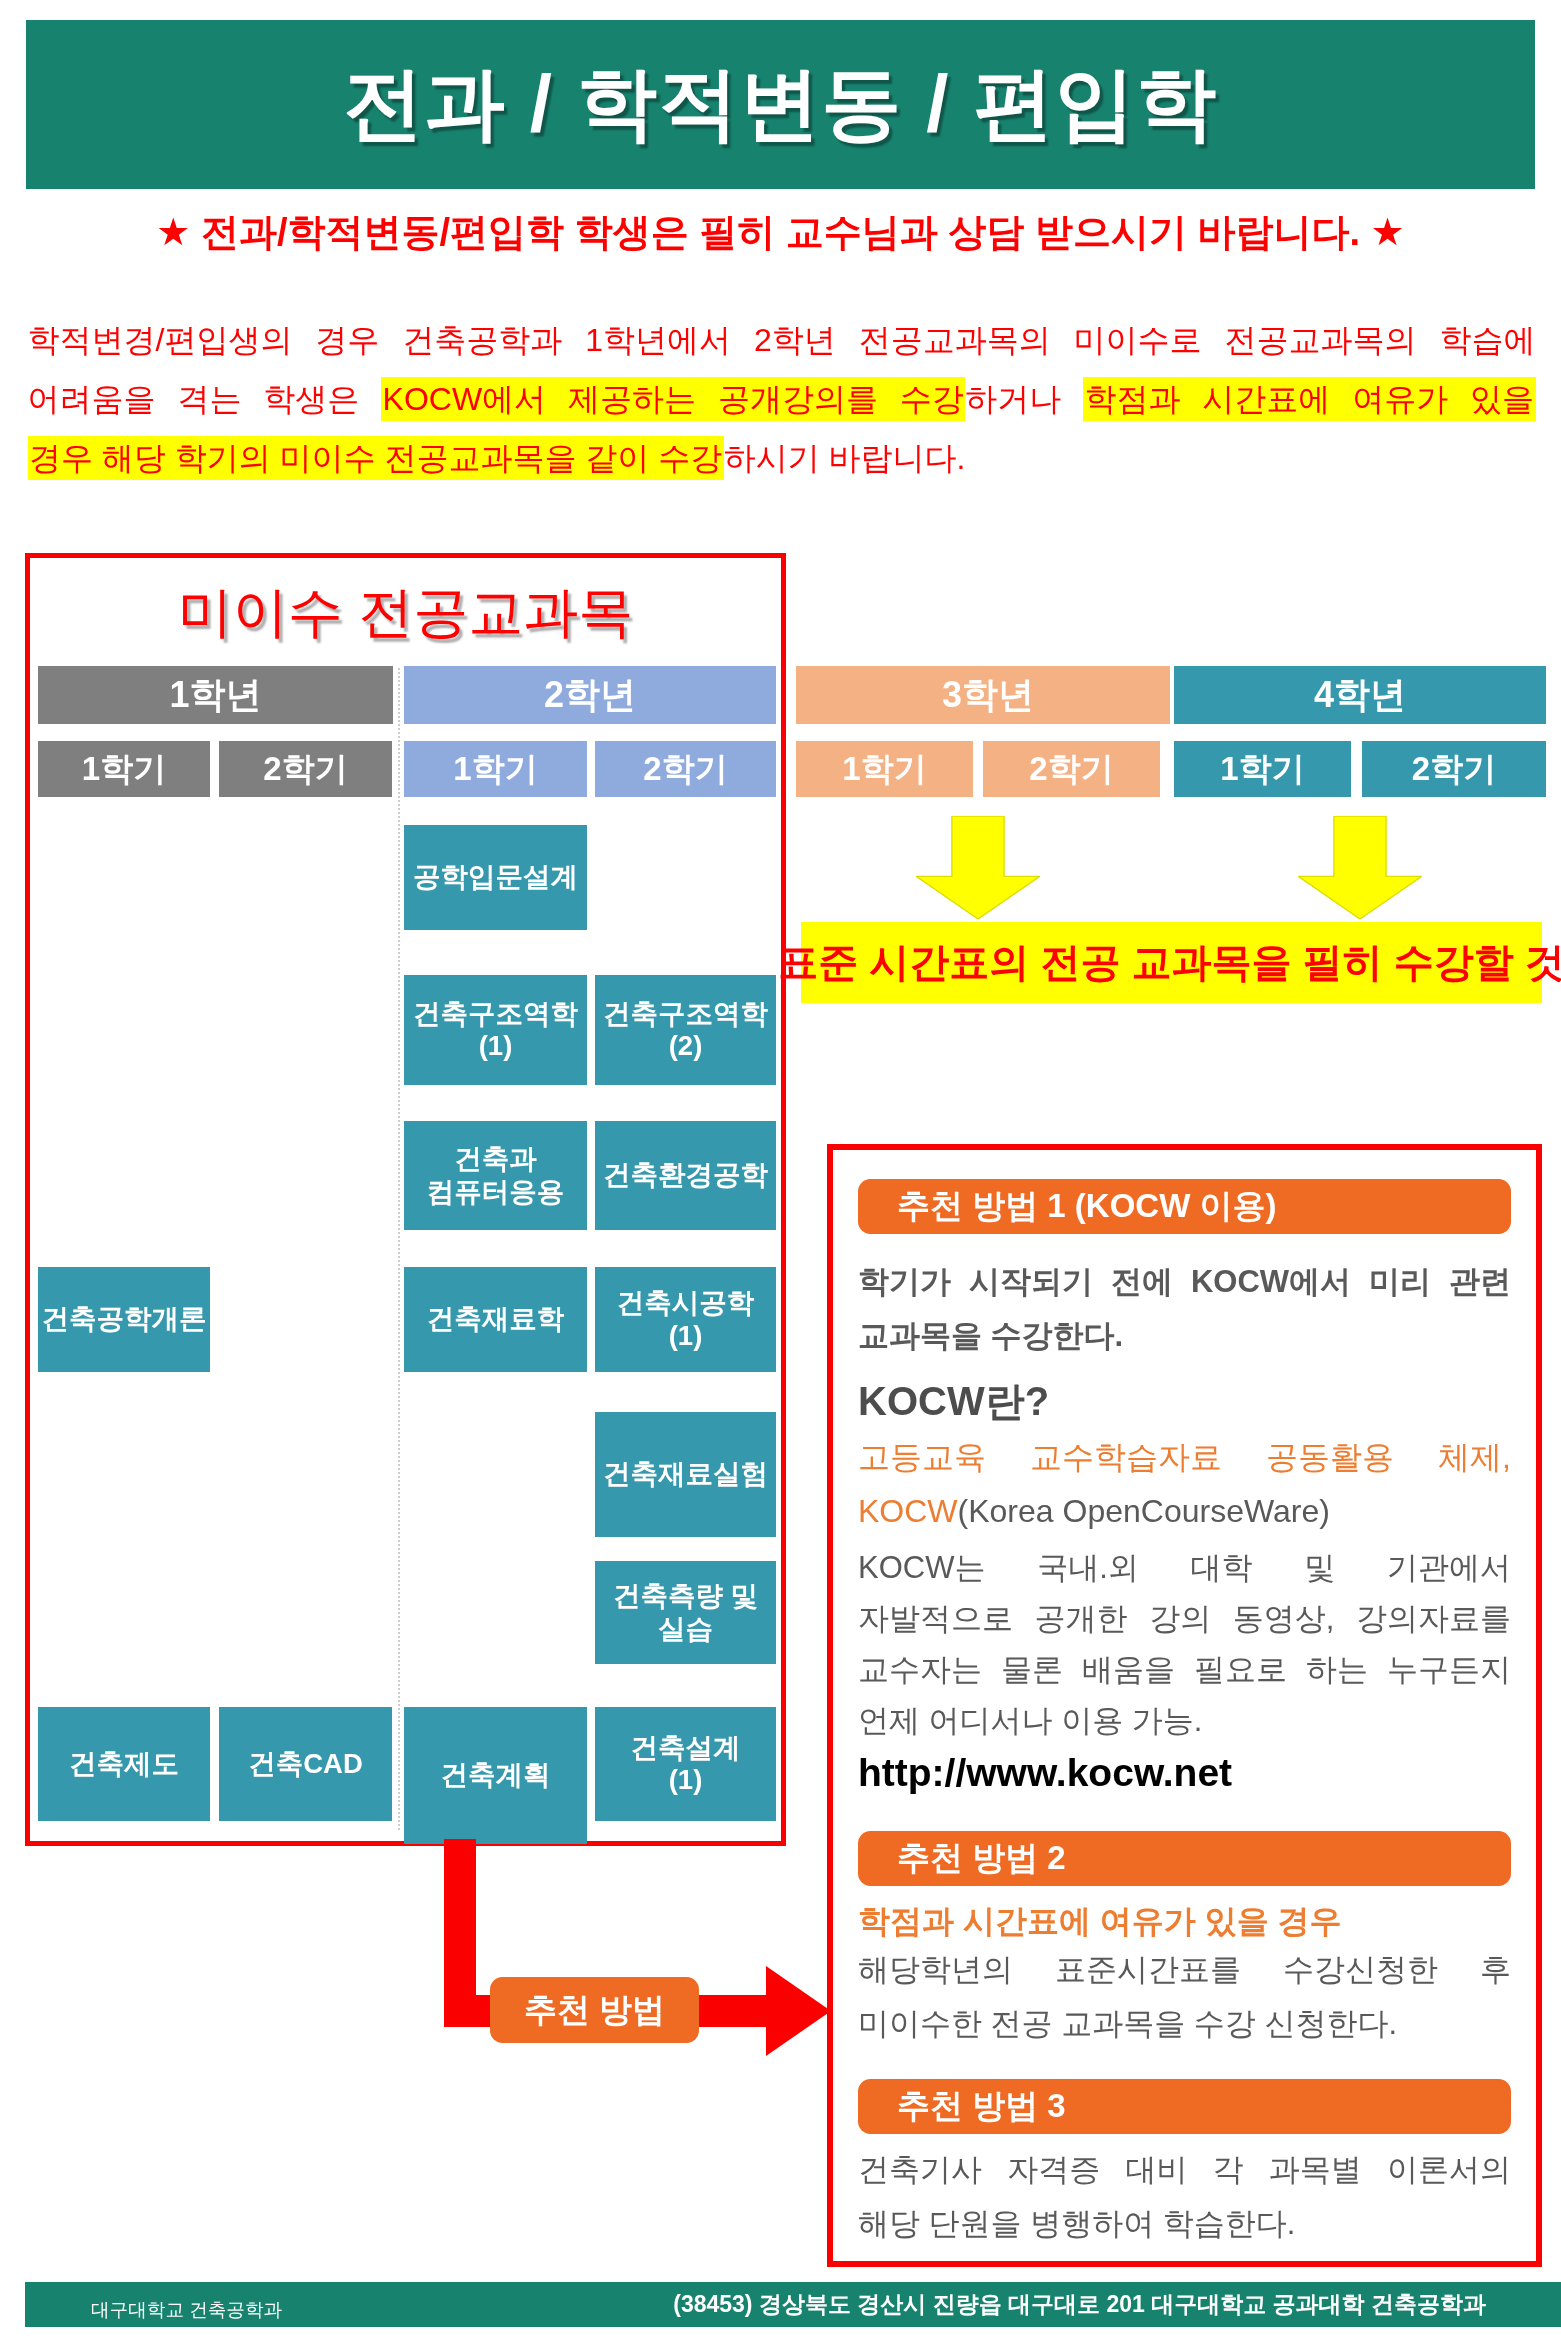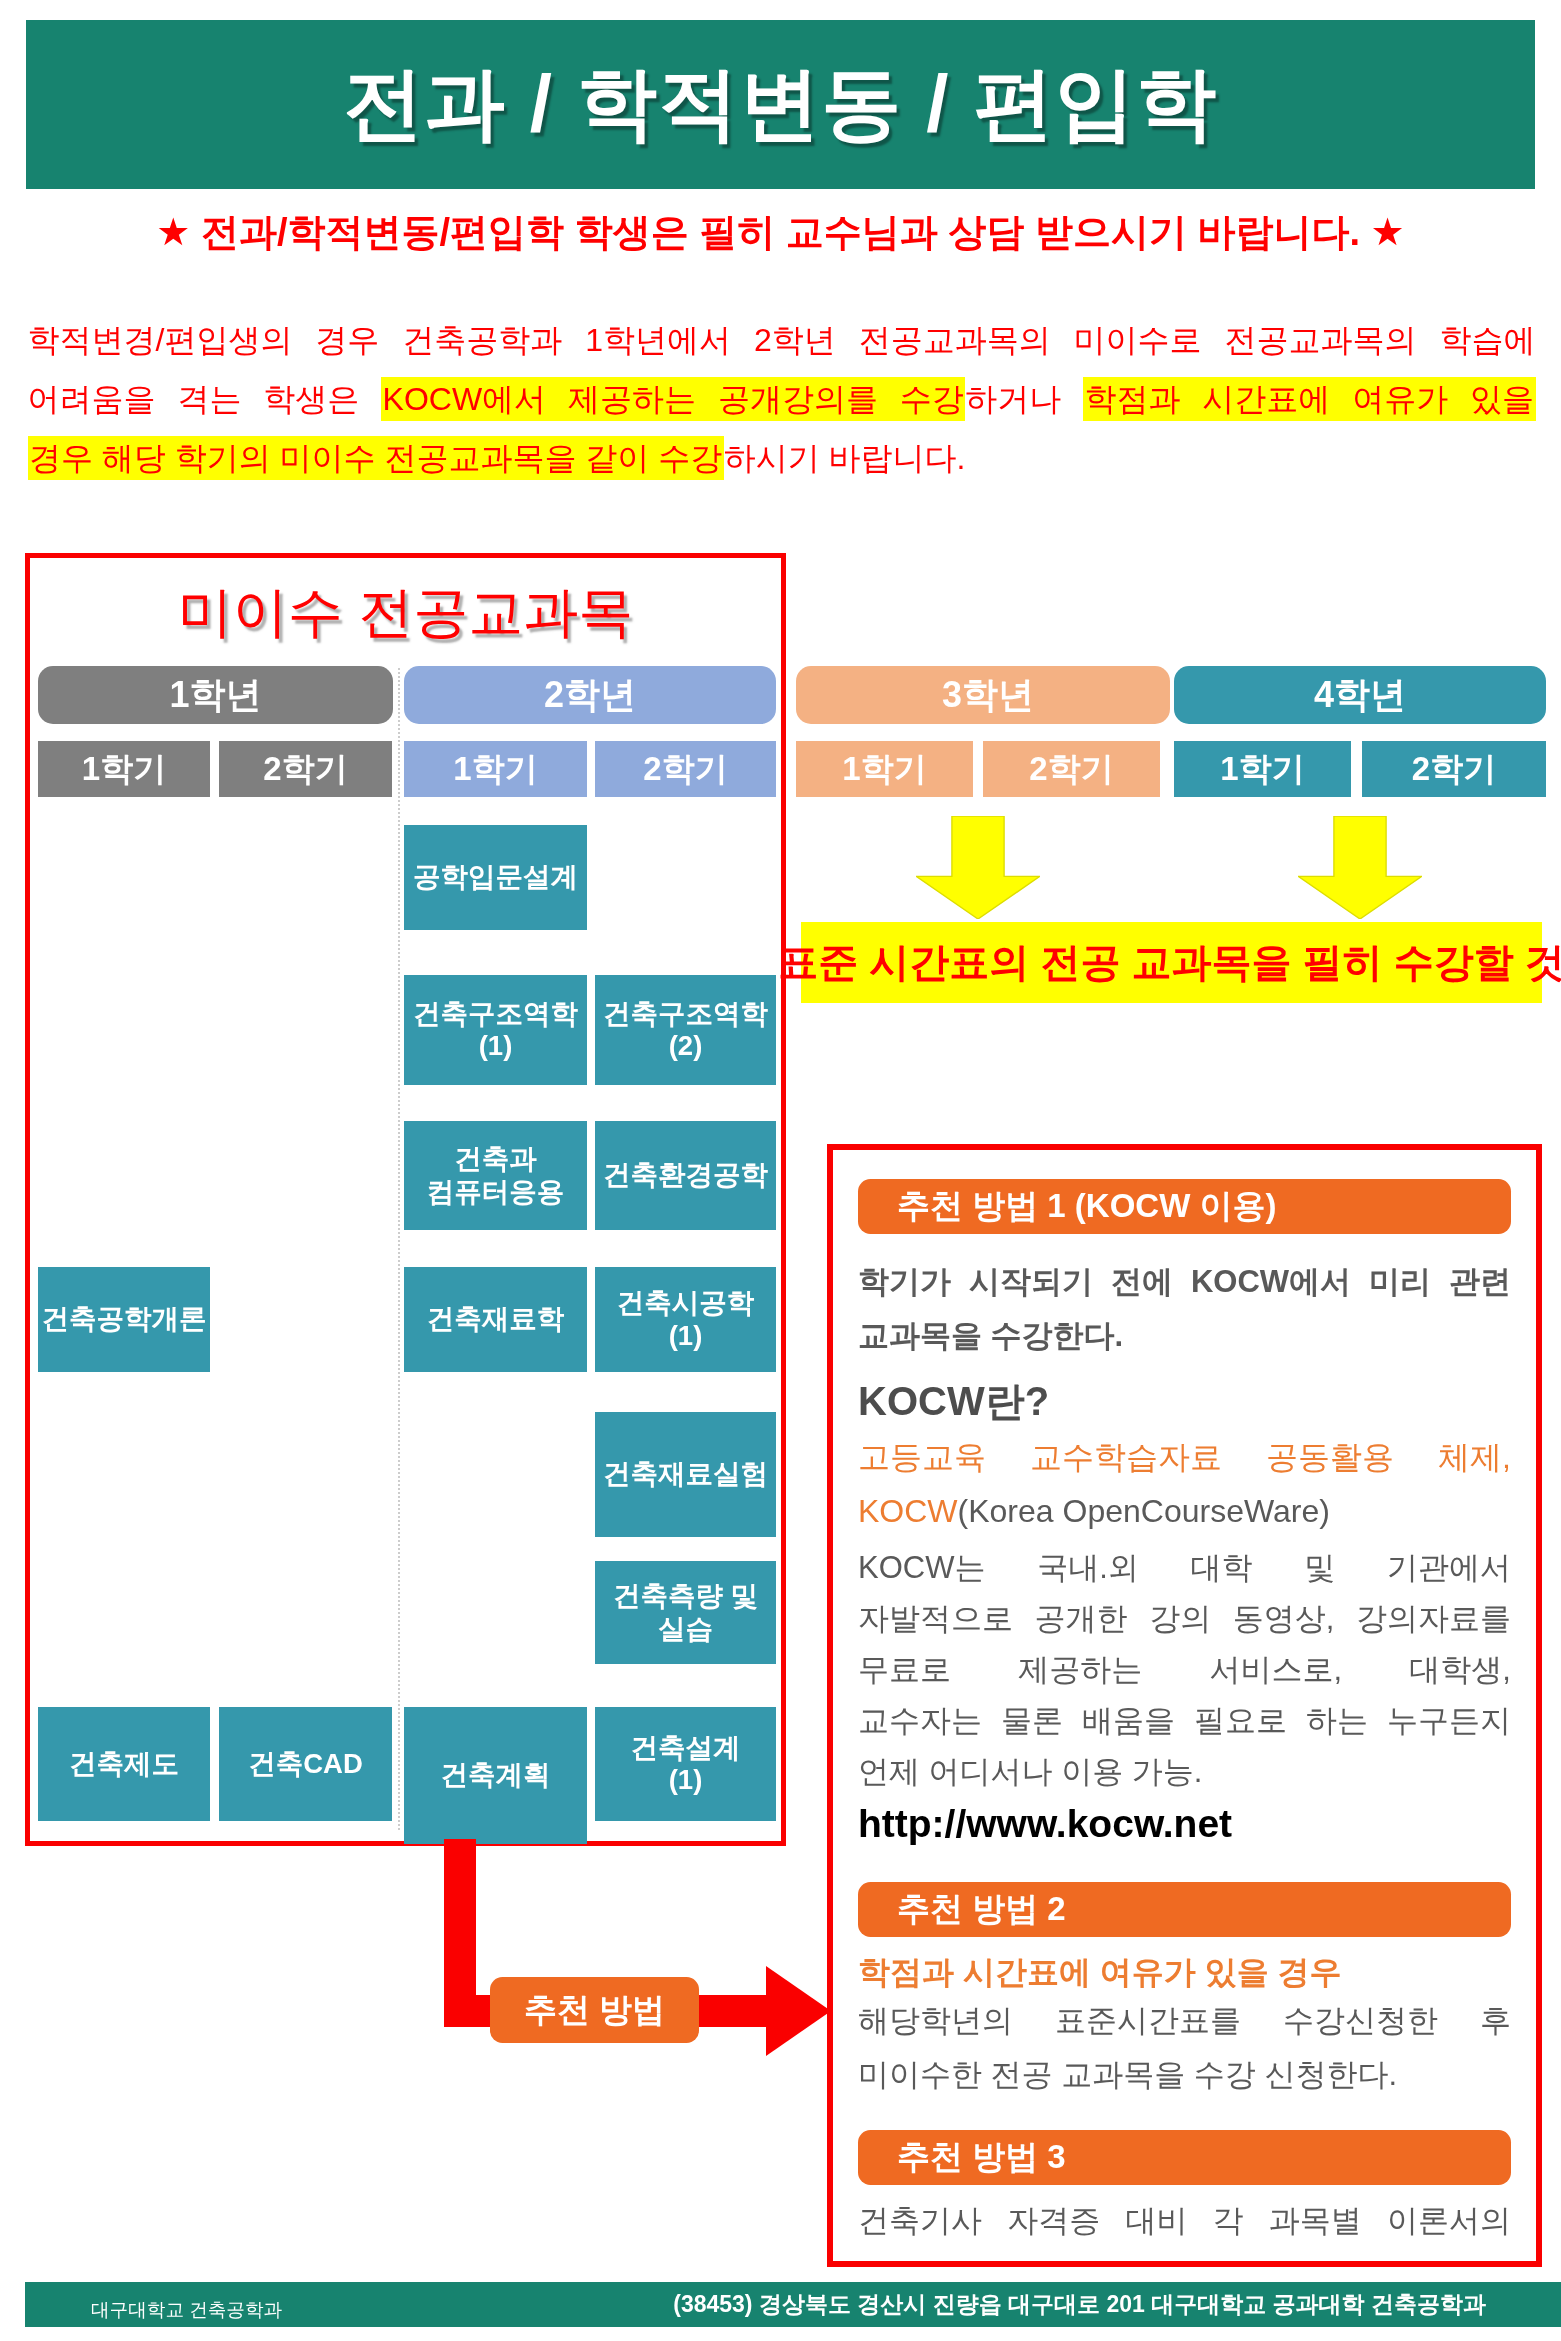--- a/index.html
+++ b/index.html
@@ -18,21 +18,21 @@
   .intro{left:27.5px;top:311px;width:1508px;color:#FF0000;font-size:32px;line-height:59px;font-weight:500;}
   .intro .jl{text-align:justify;text-align-last:justify;}
   .intro mark{background:#FFFF00;color:#FF0000;padding:4.1px 1.4px;}
 
   
   .tablebox{left:25px;top:553px;width:761px;height:1293px;border:5.5px solid #FA0000;box-sizing:border-box;background:#ffffff;}
   .table-title{left:25px;top:576px;width:761px;text-align:center;color:#FF0000;font-size:55px;font-weight:400;text-shadow:3.4px 4.1px 2.1px rgba(110,110,110,0.55);}
   .dotsep{left:398px;top:668px;height:1162px;width:0;border-left:2.1px dotted #cccccc;}
 
   .cell{display:flex;align-items:center;justify-content:center;color:#ffffff;font-weight:700;}
-  .grade{height:58px;font-size:36px;border-radius:15px;}
+  .grade{height:58px;font-size:36px;}
   .sem{height:56px;font-size:33px;}
   .c-gray{background:#7F7F7F;} .c-blue{background:#8FAADC;} .c-salmon{background:#F4B183;} .c-teal{background:#3598AC;}
 
   .course{background:#3598AC;color:#ffffff;font-weight:700;font-size:27.5px;display:flex;align-items:center;justify-content:center;text-align:center;white-space:pre-line;line-height:1.18;}
 
   
   .yarrow{width:124px;height:103px;}
   .ybanner{left:801px;top:922px;width:741px;height:81px;background:#FFFF00;}
   .ybanner-text{color:#FF0000;font-size:40px;font-weight:800;white-space:nowrap;}
 
@@ -131,21 +131,20 @@
   <div class="gtext mt30">
     <div class="jl">학기가 시작되기 전에 KOCW에서 미리 관련</div>
     <div>교과목을 수강한다.</div>
   </div>
   <div class="kocw-q">KOCW란?</div>
   <div class="otext jl mt8">고등교육 교수학습자료 공동활용 체제,</div>
   <div class="kocw-mix"><span class="o">KOCW</span><span>(Korea OpenCourseWare)</span></div>
   <div class="gtext mt6" style="line-height:51px;">
     <div class="jl">KOCW는 국내.외 대학 및 기관에서</div>
     <div class="jl">자발적으로 공개한 강의 동영상, 강의자료를</div>
-    <div class="jl">무료로 제공하는 서비스로, 대학생,</div>
     <div class="jl">교수자는 물론 배움을 필요로 하는 누구든지</div>
     <div>언제 어디서나 이용 가능.</div>
   </div>
   <div class="url">http://www.kocw.net</div>
 
   <div class="orange-h h2m">추천 방법 2</div>
   <div class="caption-o">학점과 시간표에 여유가 있을 경우</div>
   <div class="gtext mt4">
     <div class="jl">해당학년의 표준시간표를 수강신청한 후</div>
     <div>미이수한 전공 교과목을 수강 신청한다.</div>

